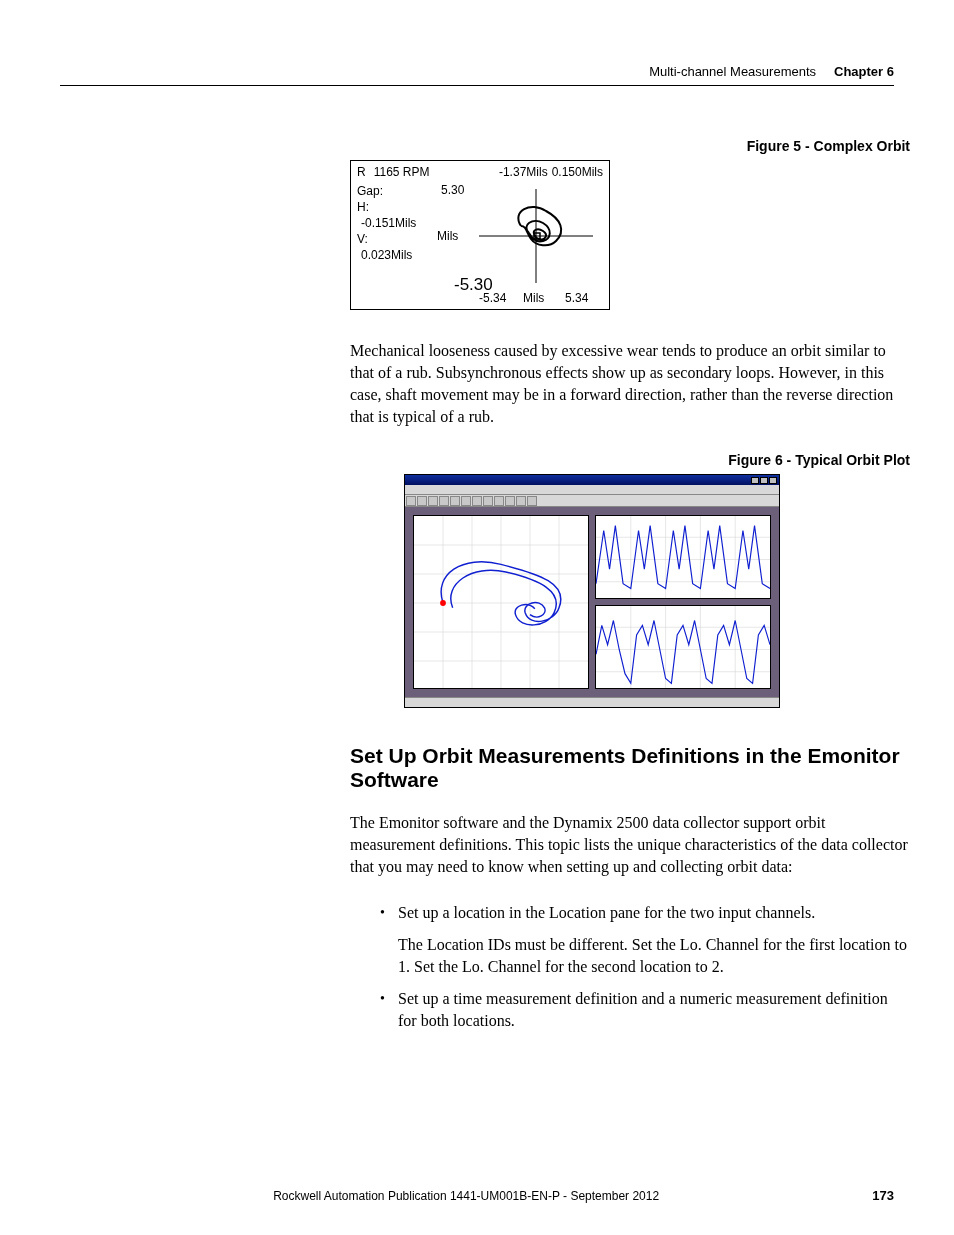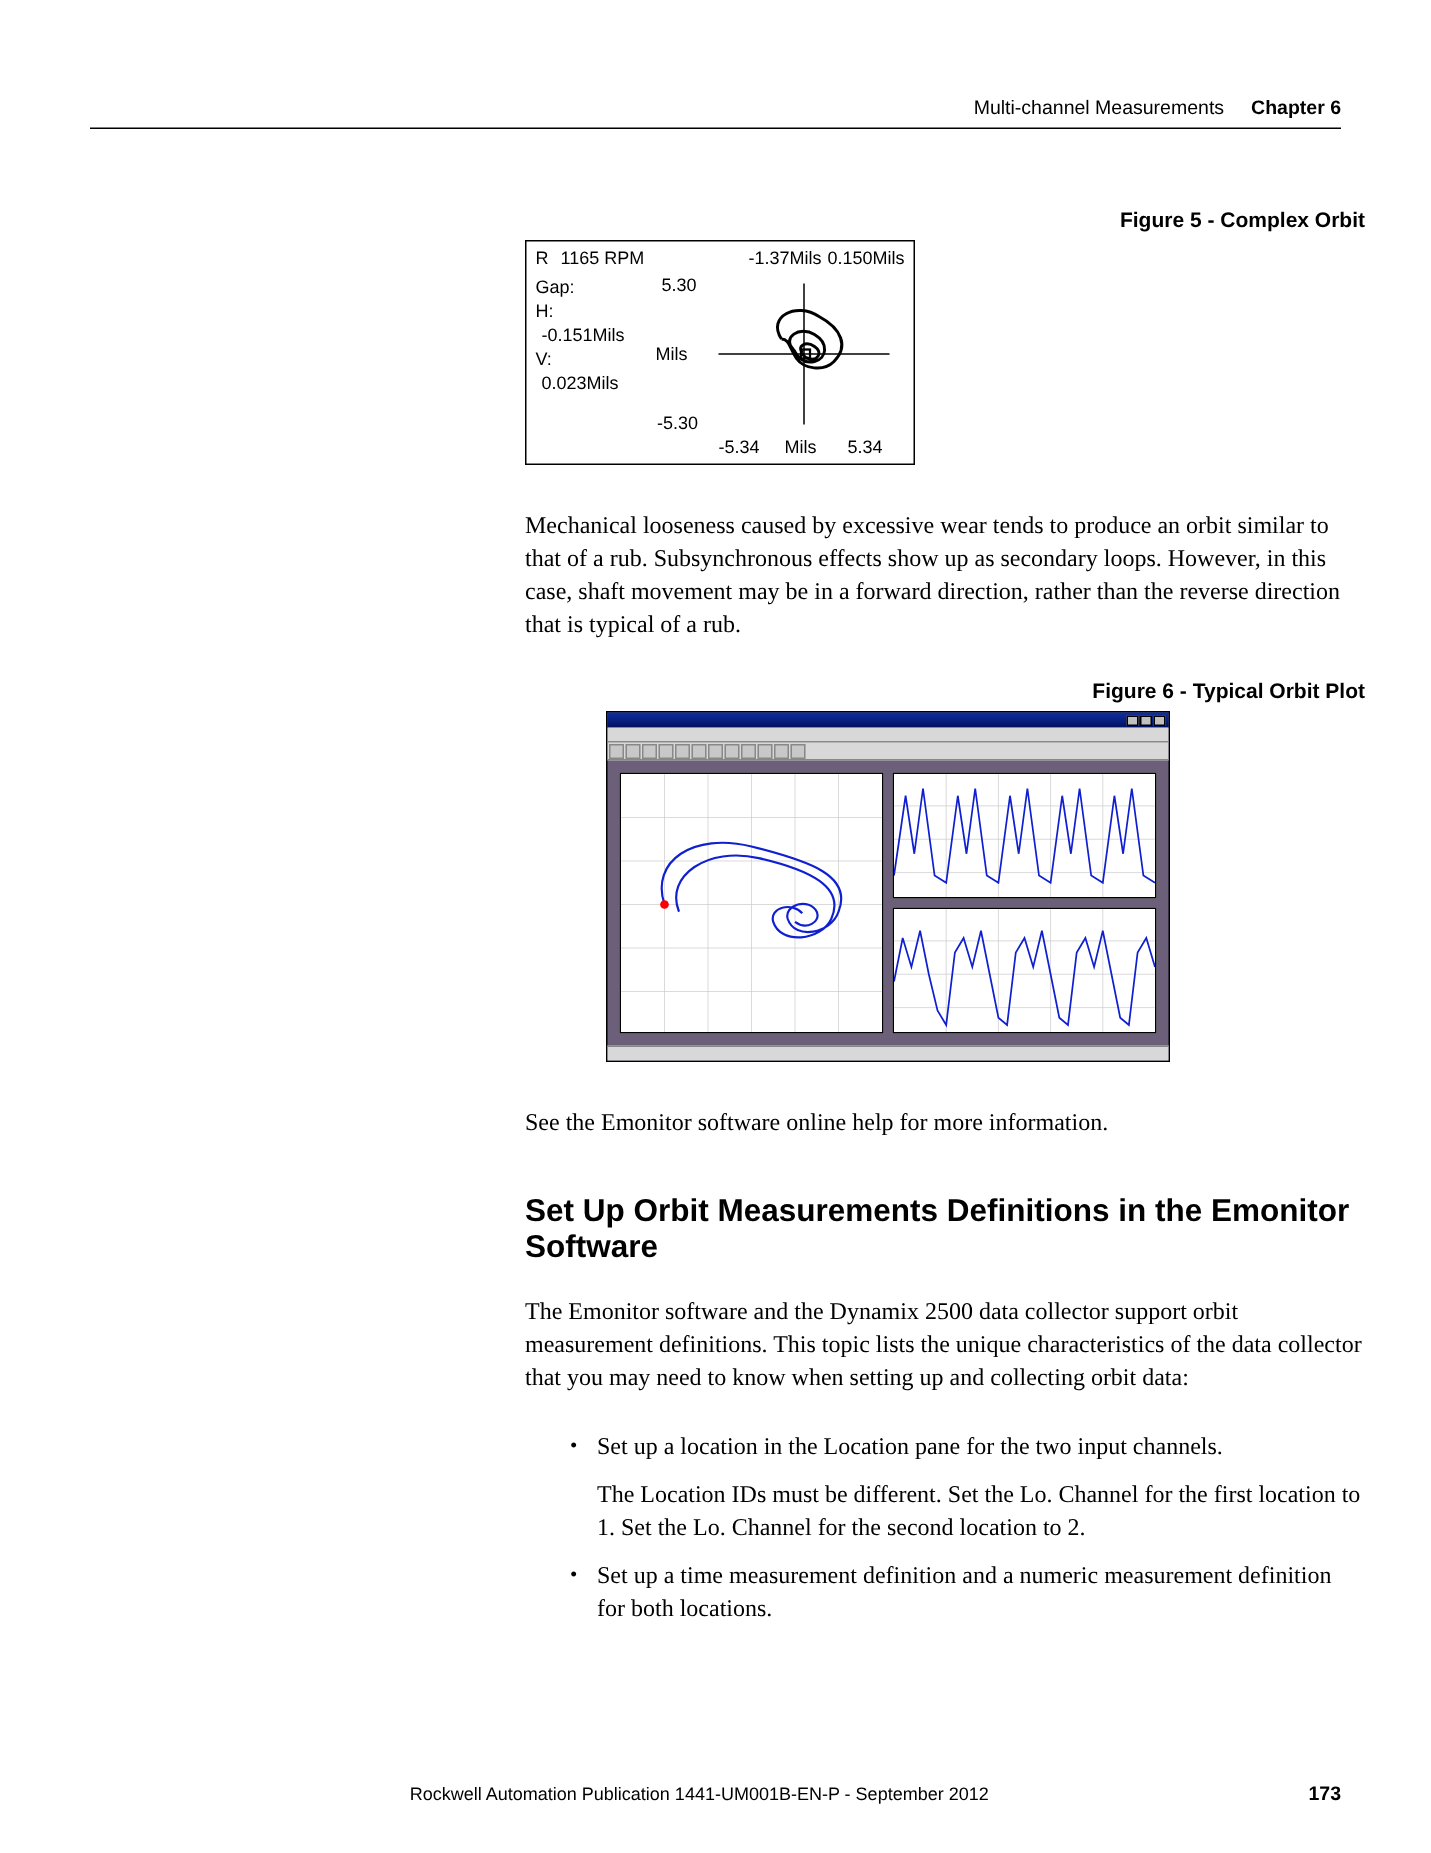--- a/index.html
+++ b/index.html
@@ -149,21 +149,21 @@
       <div class="labels">
         <div>Gap:</div>
         <div>H:</div>
         <div style="padding-left:4px;">-0.151Mils</div>
         <div>V:</div>
         <div style="padding-left:4px;">0.023Mils</div>
       </div>
 
       <div style="position:absolute;left:90px;top:22px;font-size:12px;">5.30</div>
       <div style="position:absolute;left:86px;top:68px;font-size:12px;">Mils</div>
-      <div style="position:absolute;left:87px;top:114px;font-size:12px;">-5.30</div>
+      <div style="position:absolute;left:103px;top:114px;font-size:17px;">-5.30</div>
       <div style="position:absolute;left:128px;top:130px;font-size:12px;">-5.34</div>
       <div style="position:absolute;left:172px;top:130px;font-size:12px;">Mils</div>
       <div style="position:absolute;left:214px;top:130px;font-size:12px;">5.34</div>
       <svg width="130" height="110">
 
         <line x1="65" y1="8" x2="65" y2="102" stroke="#000" stroke-width="1"></line>
         <line x1="8" y1="55" x2="122" y2="55" stroke="#000" stroke-width="1"></line>
 
         <path d="M50,45 C40,30 60,20 75,30 C90,38 95,50 85,60 C78,67 65,65 60,58 C55,50 55,45 50,45
                  M58,52 C50,44 62,36 72,42 C82,48 80,58 72,60 C64,62 60,56 58,52
@@ -244,21 +244,20 @@
                   <line x1="144" y1="0" x2="144" y2="90"></line>
               </g>
               <path d="M0,50 L6,20 L12,40 L18,15 L24,45 L30,70 L36,80 L42,30 L48,20 L54,40 L60,15 L66,45 L72,75 L78,80 L84,30 L90,20 L96,40 L102,15 L108,45 L114,75 L120,80 L126,30 L132,20 L138,40 L144,15 L150,45 L156,75 L162,80 L168,30 L174,20 L180,40" fill="none" stroke="#1020d0" stroke-width="1.2"></path>
             </svg>
           </div>
         </div>
         <div class="statusbar"></div>
       </div>
     </div>
 
-    <p class="para">See the Emonitor software online help for more information.</p>
 
     <h2 class="h2">Set Up Orbit Measurements Definitions in the Emonitor Software</h2>
 
     <p class="para">The Emonitor software and the Dynamix 2500 data collector support orbit measurement definitions. This topic lists the unique characteristics of the data collector that you may need to know when setting up and collecting orbit data:</p>
 
     <ul class="bullets">
       <li>
         <span>Set up a location in the Location pane for the two input channels.</span>
         <div class="sub">The Location IDs must be different. Set the Lo. Channel for the first location to 1. Set the Lo. Channel for the second location to 2.</div>
       </li>

